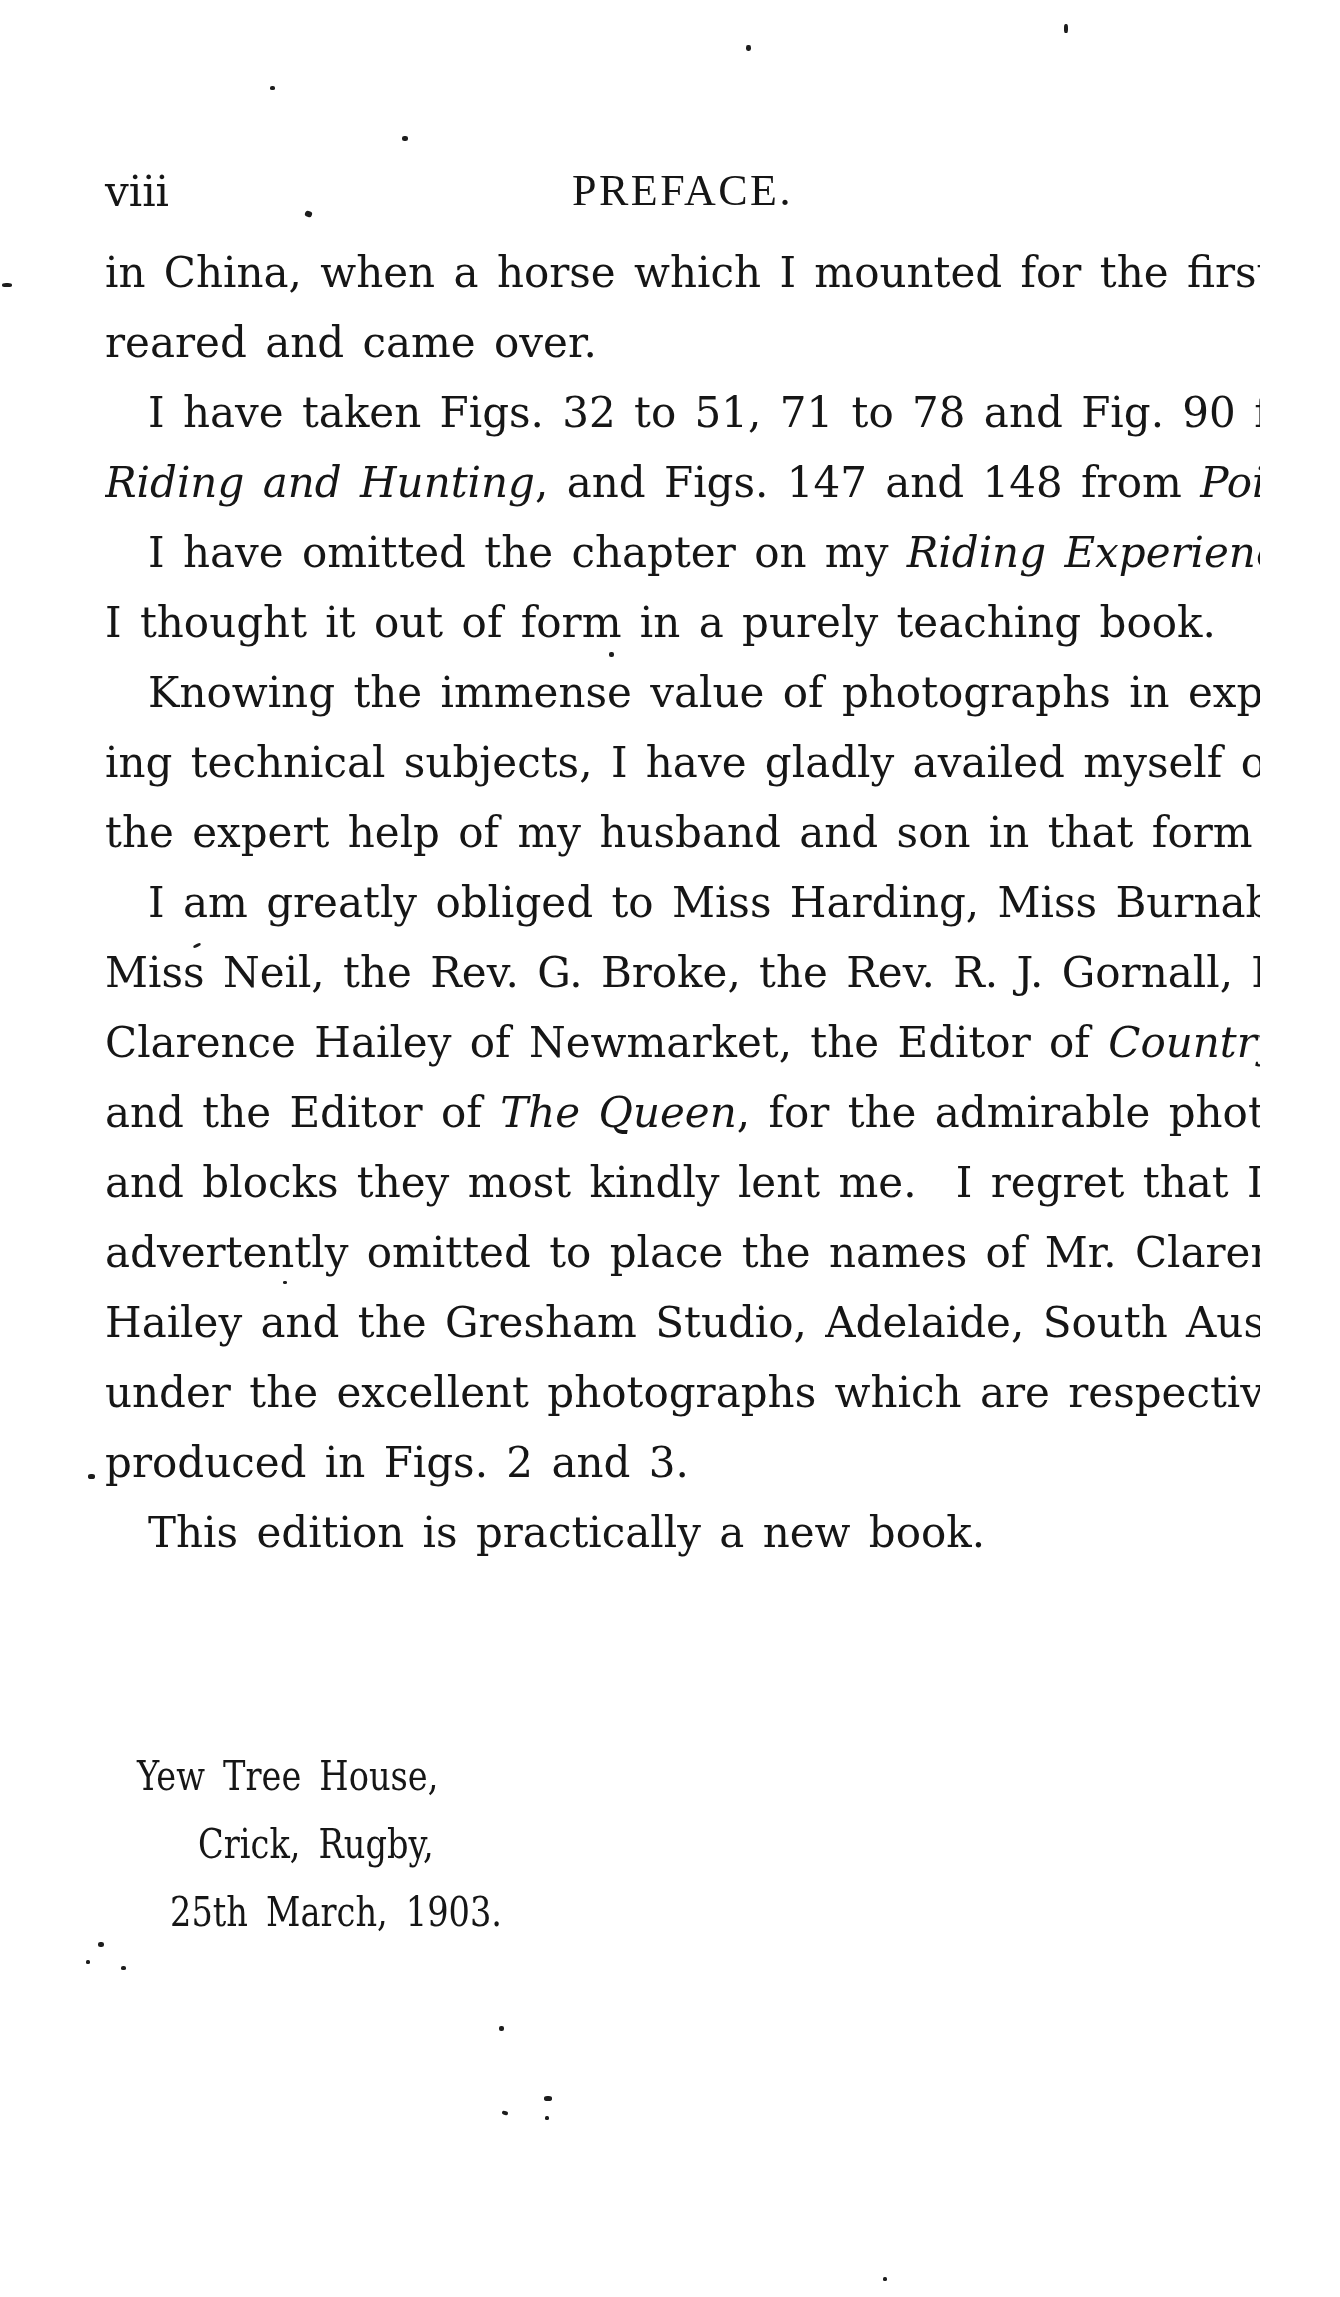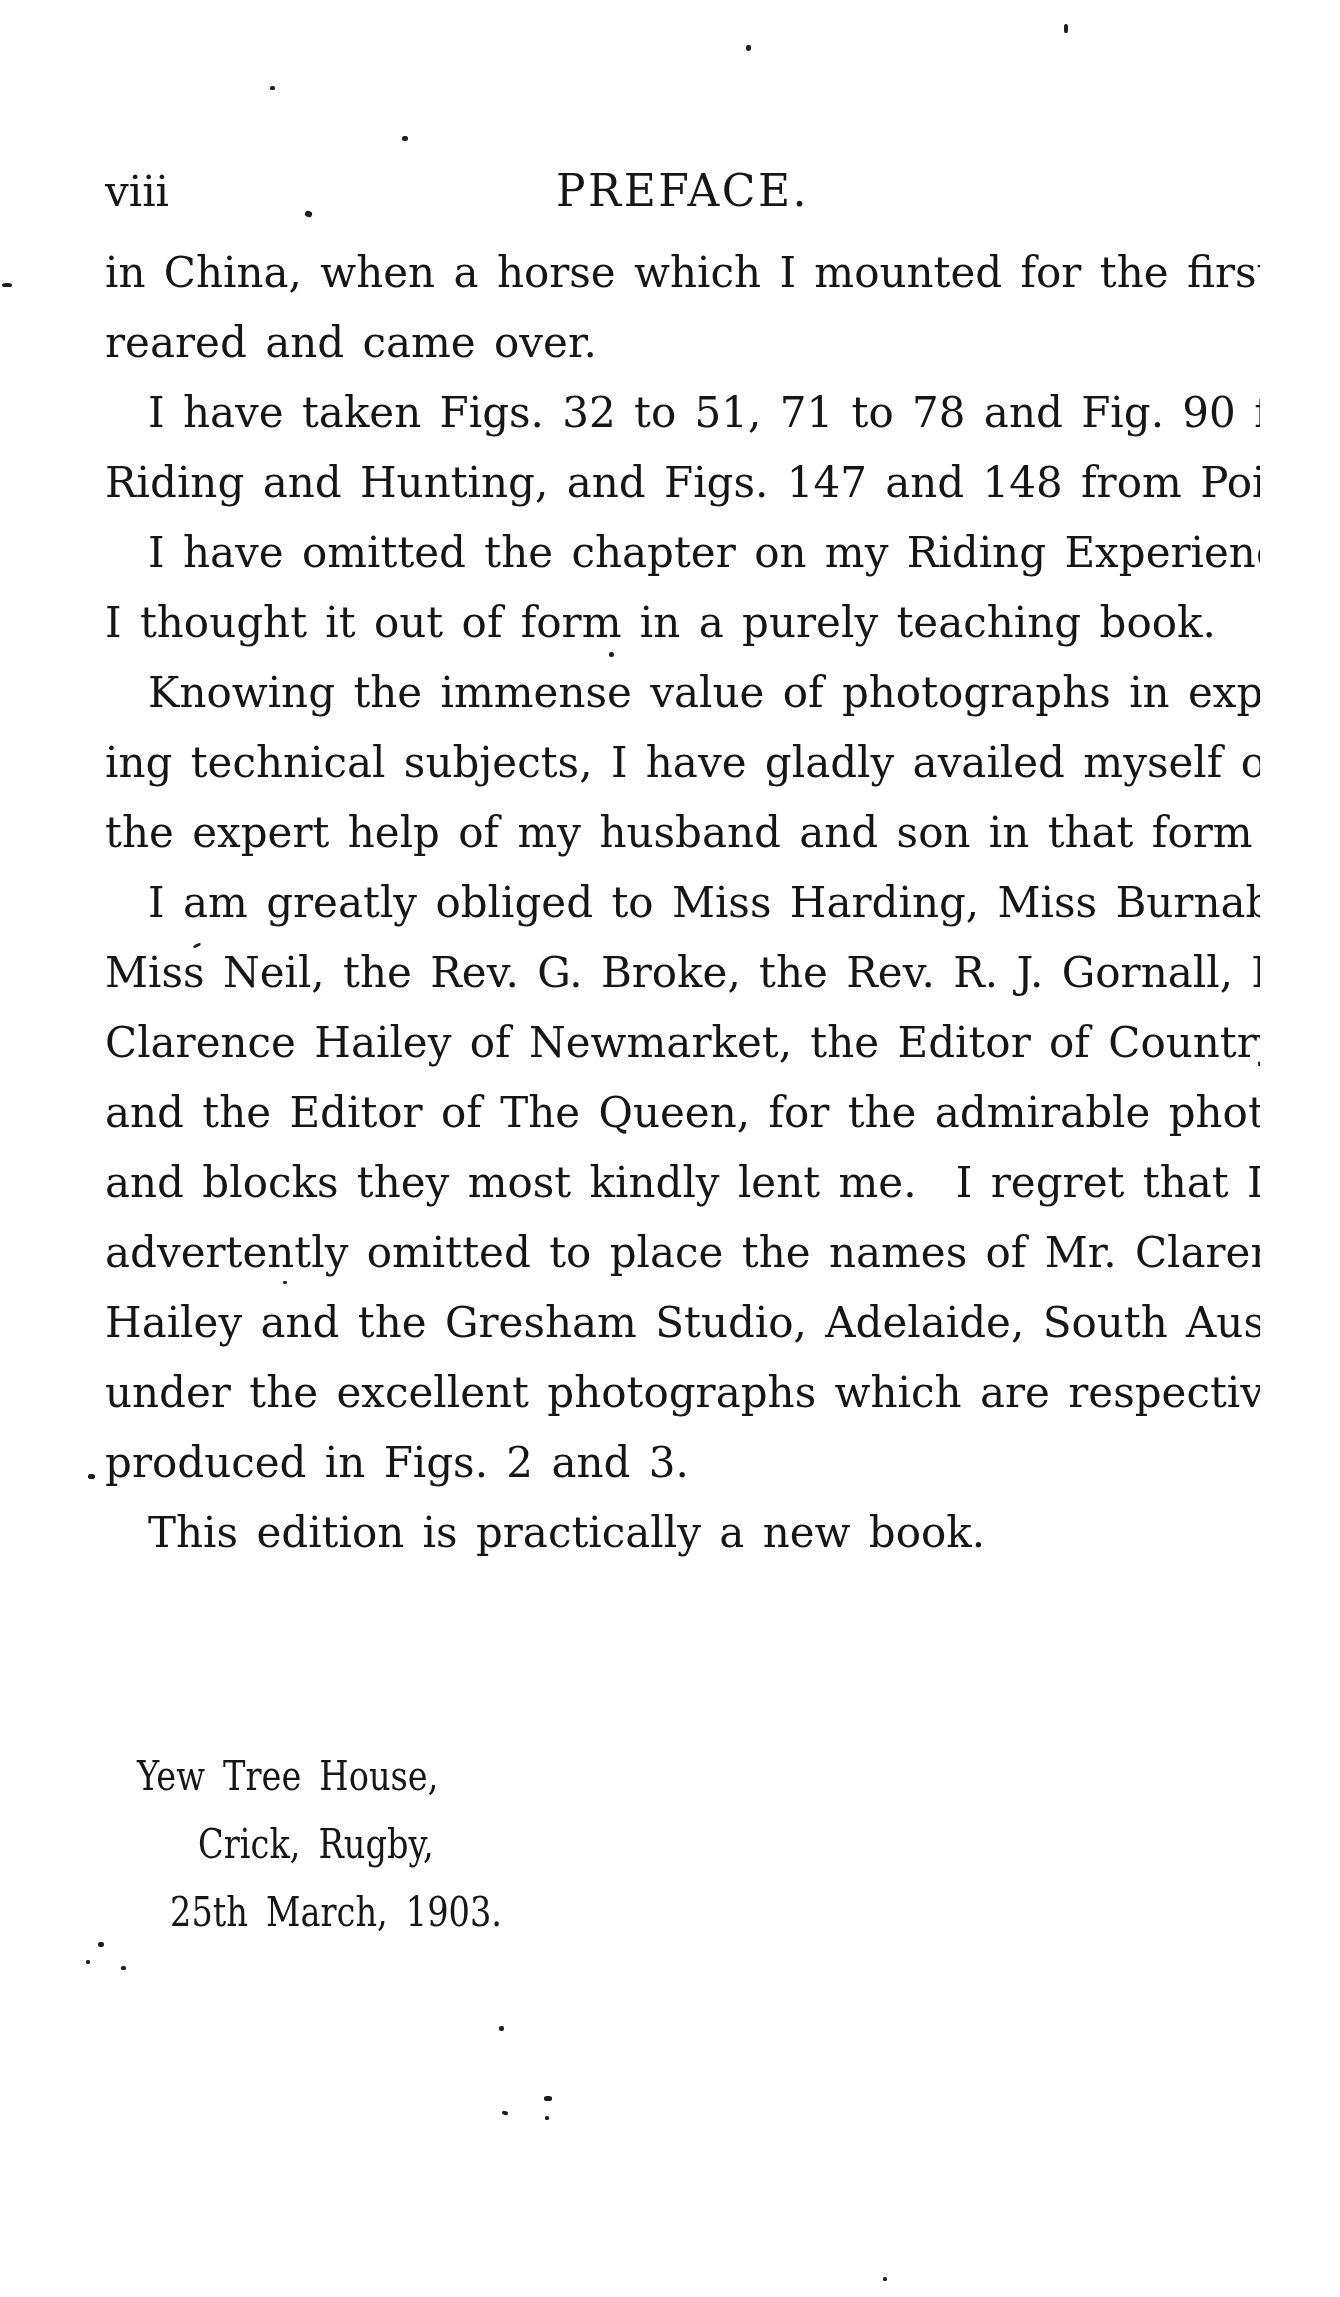--- a/index.html
+++ b/index.html
@@ -16,41 +16,41 @@
   .header{
     position:absolute;left:105px;top:165px;width:1155px;height:62px;
   }
   .folio{
     position:absolute;left:0;top:6px;
     font-size:42px;line-height:1;
   }
   .running-title{
     position:absolute;left:0;right:0;top:0;
     text-align:center;
-    font-size:44px;line-height:1.2;letter-spacing:2.5px;
+    font-size:44px;line-height:1.2;letter-spacing:2.5px;font-family:Liberation Serif, serif;
   }
   
   .body-text{
     position:absolute;left:105px;top:238px;width:1155px;
   }
   .line{
     height:70px;line-height:70px;
     font-size:42px;
     word-spacing:5px;
     text-align:justify;
     text-align-last:justify;
     overflow:hidden;
     white-space:nowrap;
   }
   .line.no-just{
     text-align:center;
     text-align-last:left;
   }
   .line.indent{ text-indent:43px; }
-  .it{ }
+  .it{ font-style:italic; }
   
   .signature{
     position:absolute;left:105px;top:1742px;width:900px;
     font-size:41px;
   }
   .sig-line{
     height:68px;line-height:68px;
     word-spacing:9px;
     transform:scaleX(0.82);
     transform-origin:left center;

